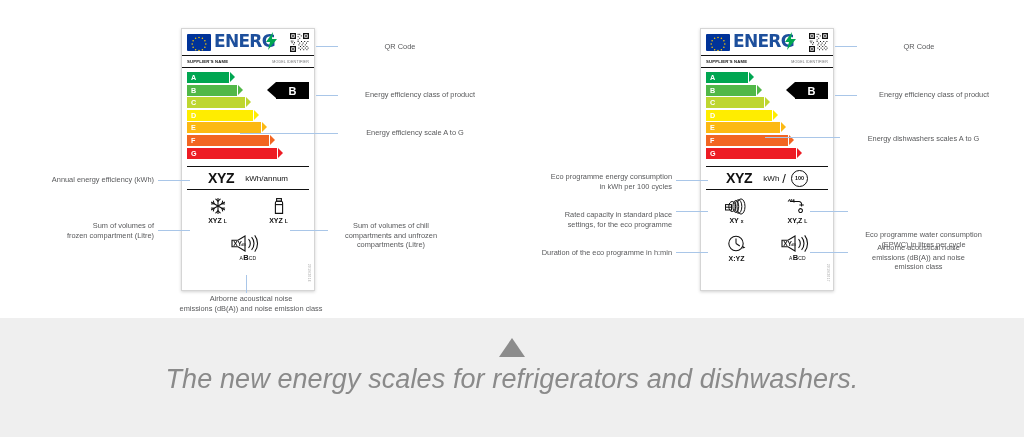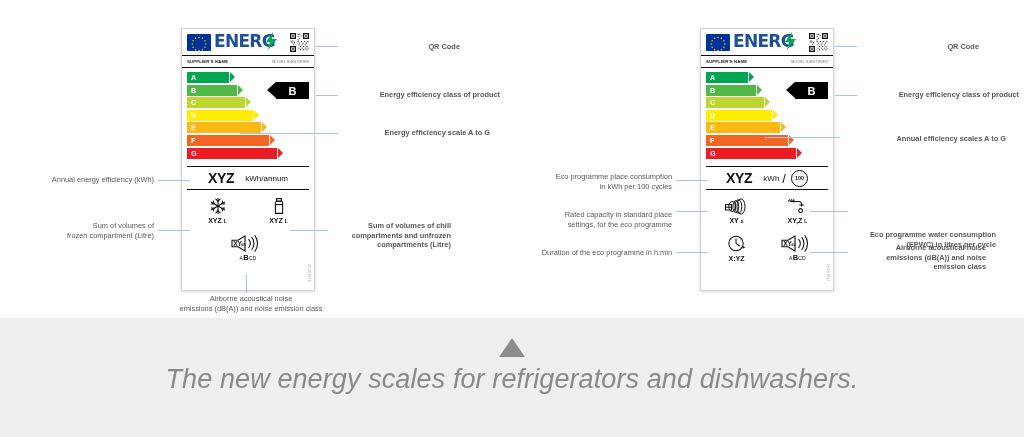--- a/index.html
+++ b/index.html
@@ -110,21 +110,21 @@
 
   .side-code{
     position:absolute;right:3px;bottom:8px;font-size:3px;color:#9a9a9a;
     writing-mode:vertical-rl;letter-spacing:.4px;
   }
 
   
   .anno{
     position:absolute;font-size:7.4px;line-height:9.6px;color:#58595b;
   }
-  .anno.right{text-align:right;font-weight:bold;}
+  .anno.right{text-align:center;}
   .anno.left{text-align:right;}
   .leader{position:absolute;height:1px;background:#a9c6e8;}
 </style>
 </head>
 <body>
 
 <div class="label-card" id="label-fridge">
 
   <div class="lbl-head">
     <div class="eu-flag">
@@ -485,24 +485,24 @@
 <div class="anno" style="left:156px;top:294px;width:190px;text-align:center;white-space:pre-line;">Airborne acoustical noise
 emissions (dB(A)) and noise emission class</div>
 
 <div class="leader" style="left:835px;top:46px;width:22px;"></div>
 <div class="anno right" style="left:859px;top:42px;width:120px;">QR Code</div>
 
 <div class="leader" style="left:835px;top:95px;width:22px;"></div>
 <div class="anno right" style="left:849px;top:90px;width:170px;">Energy efficiency class of product</div>
 
 <div class="leader" style="left:765px;top:137px;width:75px;"></div>
-<div class="anno right" style="left:841px;top:134px;width:165px;">Annual efficiency scales A to G</div>
+<div class="anno right" style="left:841px;top:134px;width:165px;">Energy dishwashers scales A to G</div>
 
 <div class="leader" style="left:676px;top:180px;width:32px;"></div>
-<div class="anno left" style="left:540px;top:172px;width:132px;white-space:pre-line;">Eco programme place consumption
+<div class="anno left" style="left:540px;top:172px;width:132px;white-space:pre-line;">Eco programme energy consumption
 in kWh per 100 cycles</div>
 
 <div class="leader" style="left:676px;top:211px;width:32px;"></div>
 <div class="anno left" style="left:540px;top:210px;width:132px;white-space:pre-line;">Rated capacity in standard place
 settings, for the eco programme</div>
 
 <div class="leader" style="left:676px;top:252px;width:32px;"></div>
 <div class="anno left" style="left:520px;top:248px;width:152px;">Duration of the eco programme in h:min</div>
 
 <div class="leader" style="left:810px;top:211px;width:38px;"></div>

